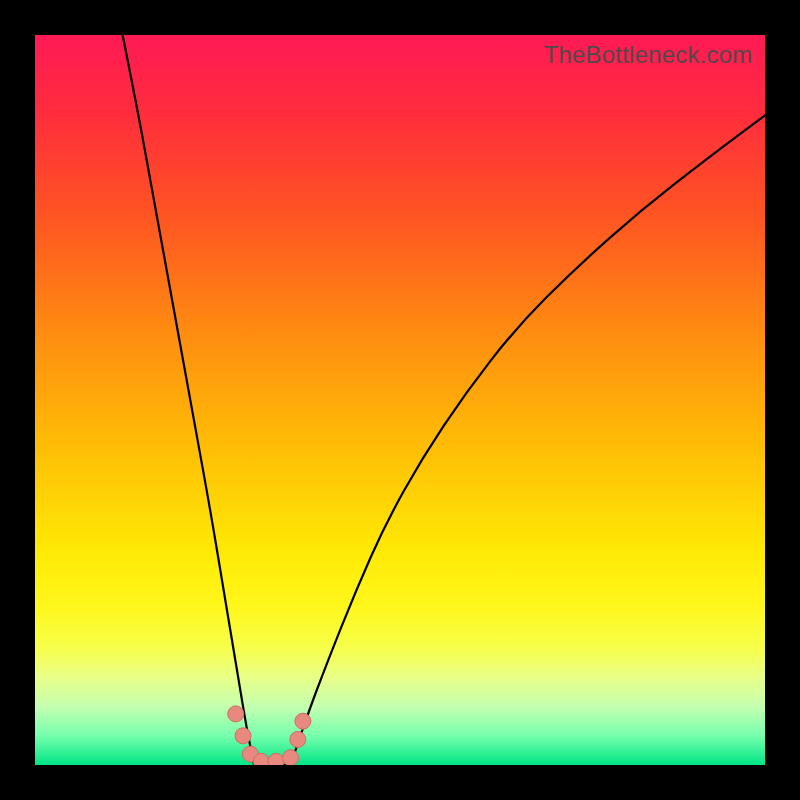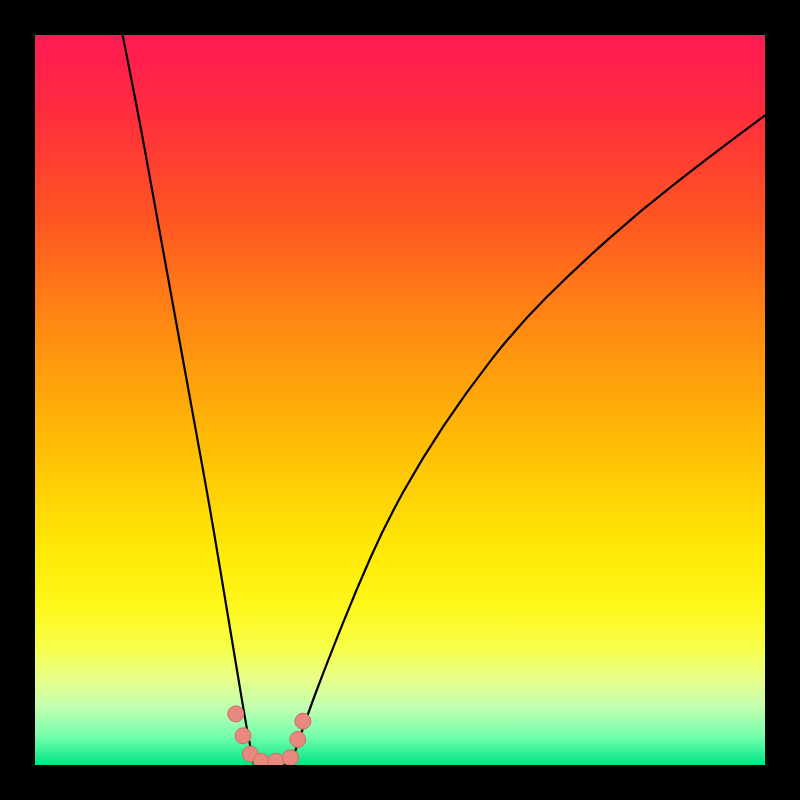--- a/index.html
+++ b/index.html
@@ -78,14 +78,15 @@
           <circle cx="208.05" cy="700.80" r="8" fill="#e8897f" stroke="#d26a60" stroke-width="1"></circle>
           <circle cx="215.35" cy="719.05" r="8" fill="#e8897f" stroke="#d26a60" stroke-width="1"></circle>
           <circle cx="226.30" cy="726.35" r="8" fill="#e8897f" stroke="#d26a60" stroke-width="1"></circle>
           <circle cx="240.90" cy="726.35" r="8" fill="#e8897f" stroke="#d26a60" stroke-width="1"></circle>
           <circle cx="255.50" cy="722.70" r="8" fill="#e8897f" stroke="#d26a60" stroke-width="1"></circle>
           <circle cx="262.80" cy="704.45" r="8" fill="#e8897f" stroke="#d26a60" stroke-width="1"></circle>
           <circle cx="267.91" cy="686.20" r="8" fill="#e8897f" stroke="#d26a60" stroke-width="1"></circle>
         </g>
     </svg>
 
+    <div class="watermark">TheBottleneck.com</div>
   </div>
 </div>
 
 </body></html>

